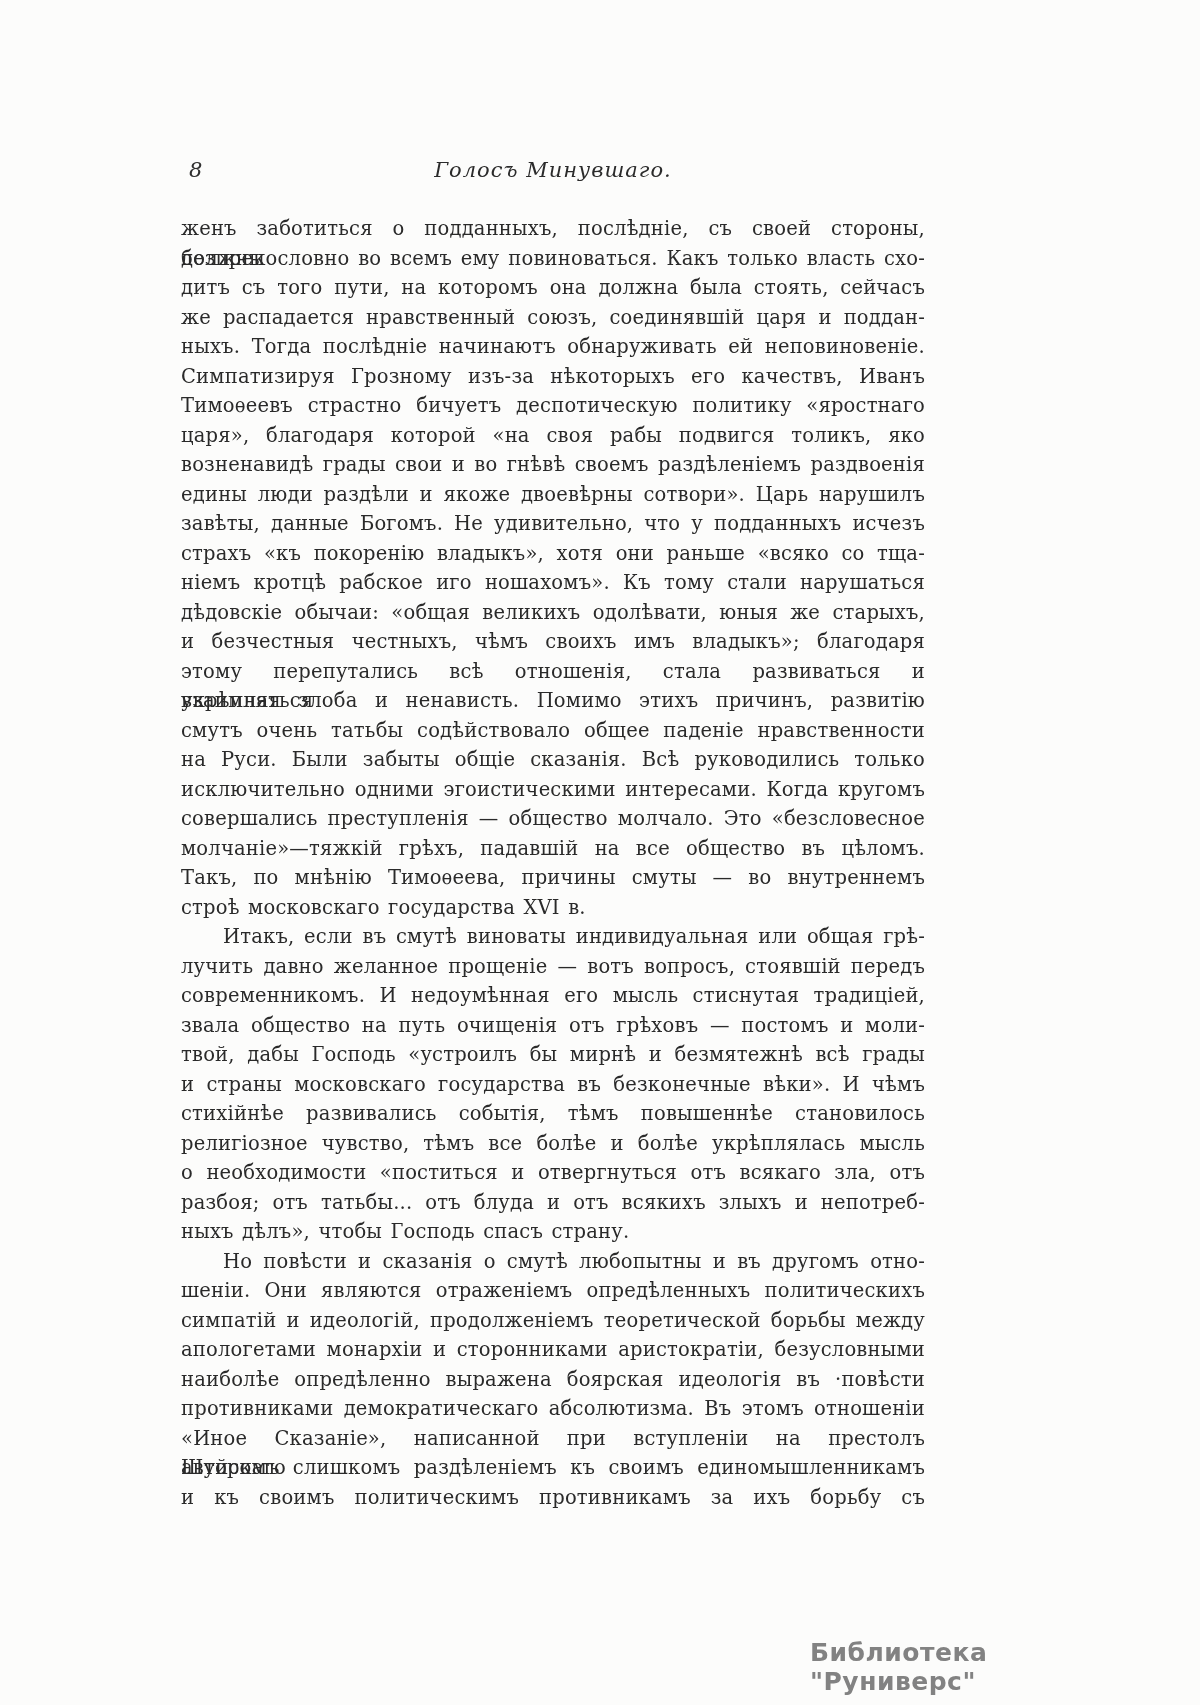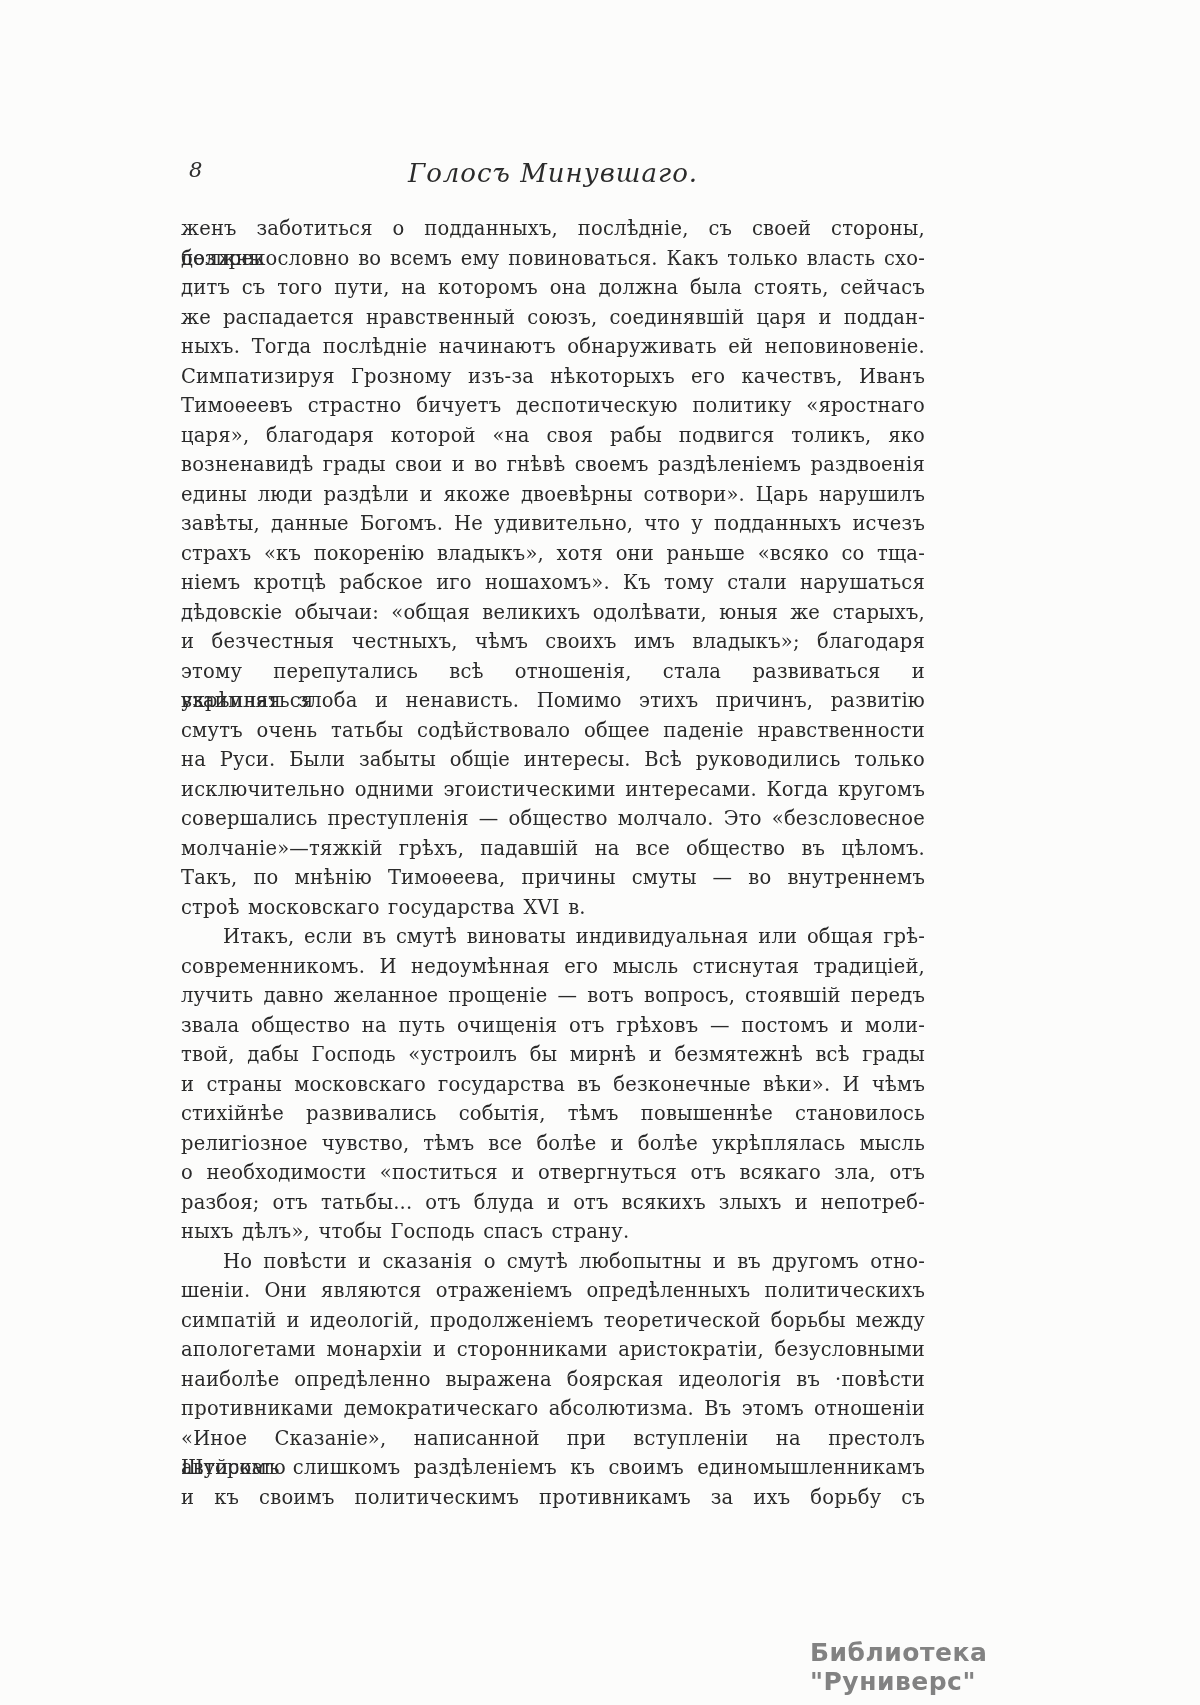--- a/index.html
+++ b/index.html
@@ -28,21 +28,21 @@
     font-size: 21px;
     font-style: italic;
     color: #303030;
   }
   .running-title {
     position: absolute;
     left: 0;
     width: 100%;
     top: 0;
     text-align: center;
-    font-size: 26px;
+    font-size: 21px;
     font-style: italic;
     letter-spacing: 1px;
     color: #2b2b2b;
   }
   .body-block {
     position: absolute;
     left: 181px;
     top: 214px;
     width: 744px;
   }
@@ -94,29 +94,29 @@
       <div class="line">возненавидѣ грады свои и во гнѣвѣ своемъ раздѣленіемъ раздвоенія</div>
       <div class="line">едины люди раздѣли и якоже двоевѣрны сотвори». Царь нарушилъ</div>
       <div class="line">завѣты, данные Богомъ. Не удивительно, что у подданныхъ исчезъ</div>
       <div class="line">страхъ «къ покоренію владыкъ», хотя они раньше «всяко со тща-</div>
       <div class="line">ніемъ кротцѣ рабское иго ношахомъ». Къ тому стали нарушаться</div>
       <div class="line">дѣдовскіе обычаи: «общая великихъ одолѣвати, юныя же старыхъ,</div>
       <div class="line">и безчестныя честныхъ, чѣмъ своихъ имъ владыкъ»; благодаря</div>
       <div class="line">этому перепутались всѣ отношенія, стала развиваться и укрѣпляться</div>
       <div class="line">взаимная злоба и ненависть. Помимо этихъ причинъ, развитію</div>
       <div class="line">смутъ очень татьбы содѣйствовало общее паденіе нравственности</div>
-      <div class="line">на Руси. Были забыты общіе интересы. Всѣ руководились только</div>
+      <div class="line">на Руси. Были забыты общіе сказанія. Всѣ руководились только</div>
       <div class="line">исключительно одними эгоистическими интересами. Когда кругомъ</div>
       <div class="line">совершались преступленія — общество молчало. Это «безсловесное</div>
       <div class="line">молчаніе»—тяжкій грѣхъ, падавшій на все общество въ цѣломъ.</div>
       <div class="line">Такъ, по мнѣнію Тимоѳеева, причины смуты — во внутреннемъ</div>
       <div class="line no-just">строѣ московскаго государства XVI в.</div>
       <div class="line indent">Итакъ, если въ смутѣ виноваты индивидуальная или общая грѣ-</div>
+      <div class="line">лучить давно желанное прощеніе — вотъ вопросъ, стоявшій передъ</div>
       <div class="line">современникомъ. И недоумѣнная его мысль стиснутая традиціей,</div>
-      <div class="line">лучить давно желанное прощеніе — вотъ вопросъ, стоявшій передъ</div>
       <div class="line">звала общество на путь очищенія отъ грѣховъ — постомъ и моли-</div>
       <div class="line">твой, дабы Господь «устроилъ бы мирнѣ и безмятежнѣ всѣ грады</div>
       <div class="line">и страны московскаго государства въ безконечные вѣки». И чѣмъ</div>
       <div class="line">стихійнѣе развивались событія, тѣмъ повышеннѣе становилось</div>
       <div class="line">религіозное чувство, тѣмъ все болѣе и болѣе укрѣплялась мысль</div>
       <div class="line">о необходимости «поститься и отвергнуться отъ всякаго зла, отъ</div>
       <div class="line">разбоя; отъ татьбы... отъ блуда и отъ всякихъ злыхъ и непотреб-</div>
       <div class="line no-just">ныхъ дѣлъ», чтобы Господь спасъ страну.</div>
       <div class="line indent">Но повѣсти и сказанія о смутѣ любопытны и въ другомъ отно-</div>
       <div class="line">шеніи. Они являются отраженіемъ опредѣленныхъ политическихъ</div>

